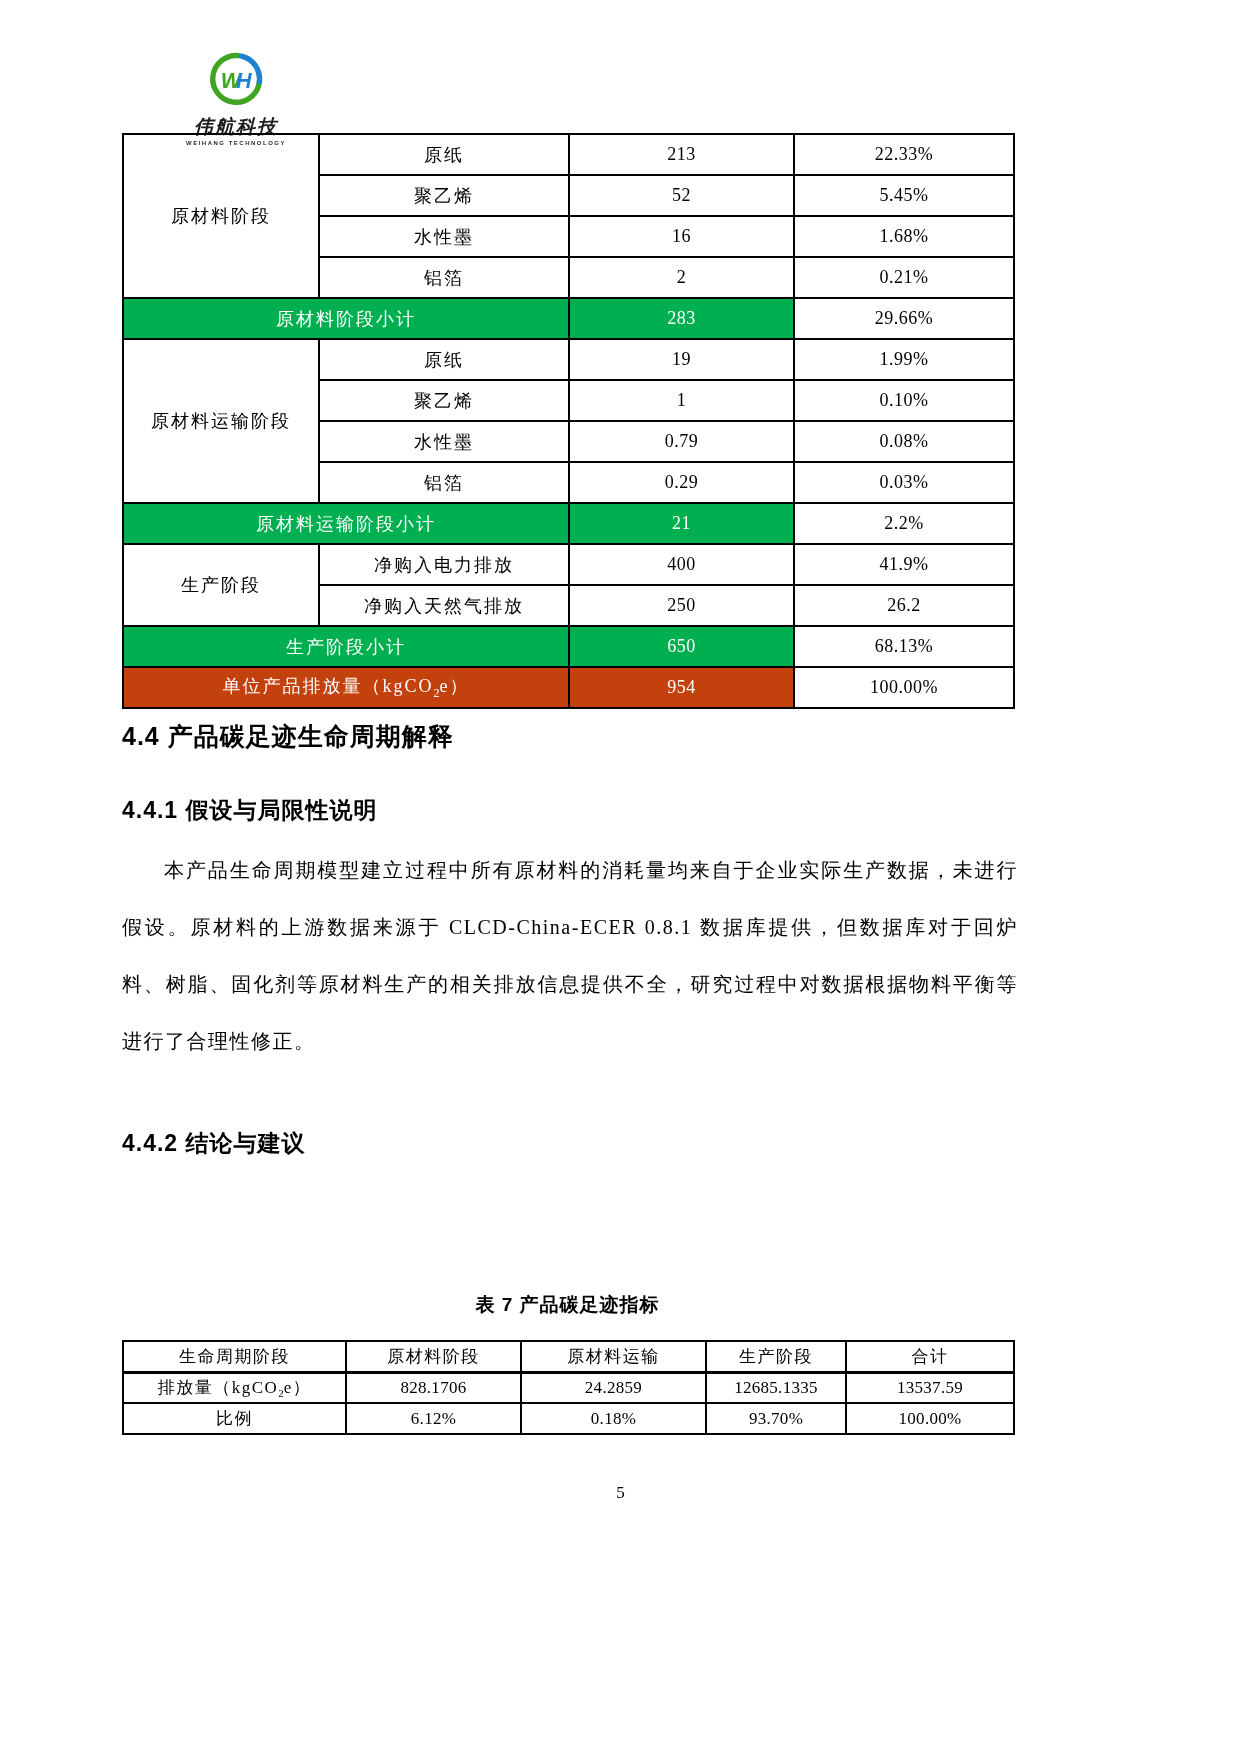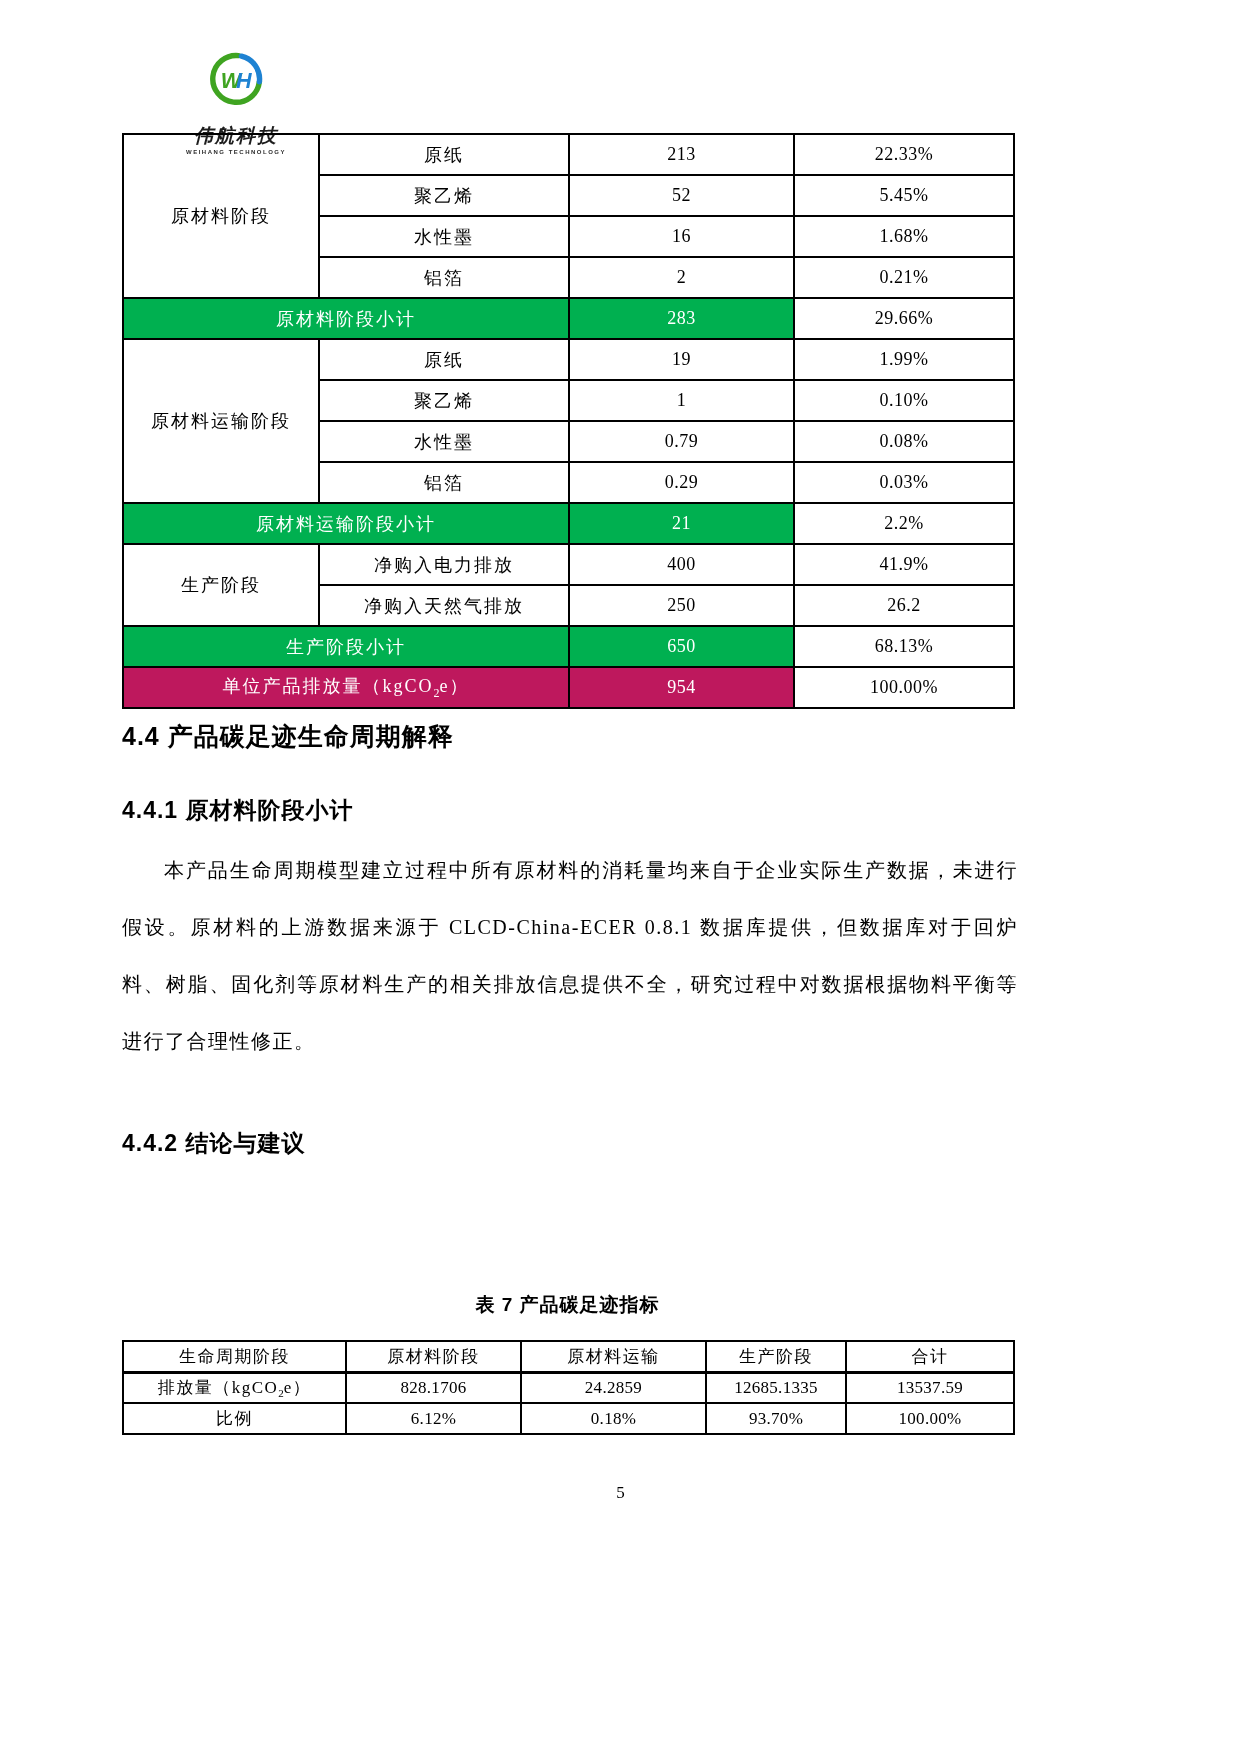--- a/index.html
+++ b/index.html
@@ -10,21 +10,21 @@
     background:#ffffff;
     color:#000;
     font-family:"Liberation Serif","DejaVu Serif",serif;
     overflow:hidden;
   }
 
   
   .logo { position:absolute; top:52px; left:176px; width:120px; text-align:center; }
   .logo svg { display:block; margin:0 auto; }
   .logo-name {
-    margin-top:17px;
+    margin-top:8px;
     font-family:"Liberation Sans","DejaVu Sans",sans-serif;
     font-weight:bold; font-style:italic;
     font-size:19px; letter-spacing:2px; color:#1d1d1d;
   }
   .logo-sub {
     font-family:"Liberation Sans","DejaVu Sans",sans-serif;
     font-size:6px; letter-spacing:1.5px; color:#2b2b2b; font-weight:bold;
   }
 
   
@@ -35,21 +35,21 @@
   }
   .emission-table td {
     border:2px solid #000;
     height:41px;
     text-align:center; vertical-align:middle;
     font-size:18px; letter-spacing:2px;
     padding:0 0;
   }
   .emission-table td.num { letter-spacing:0.5px; }
   .emission-table tr.subtotal td.greenbg { background:#00B050; color:#ffffff; }
-  .emission-table tr.total td.lightgreenbg { background:#be185d; color:#ffffff; }
+  .emission-table tr.total td.lightgreenbg { background:#c2410c; color:#ffffff; }
   .emission-table sub { font-size:12px; letter-spacing:0; }
 
   
   .h-44 {
     position:absolute; top:720px; left:122px;
     font-family:"Liberation Sans","DejaVu Sans",sans-serif;
     font-weight:bold; font-size:25px; letter-spacing:1px;
   }
   .h-441 {
     position:absolute; top:795px; left:122px;
@@ -203,21 +203,21 @@
 
       <tr class="total">
         <td colspan="2" class="lightgreenbg"><span>单位产品排放量（kgCO</span><sub>2</sub><span>e）</span></td>
         <td class="lightgreenbg num">954</td>
         <td class="num">100.00%</td>
       </tr>
     </tbody>
   </table>
 
   <div class="h-44">4.4 产品碳足迹生命周期解释</div>
-  <div class="h-441">4.4.1 原材料阶段小计</div>
+  <div class="h-441">4.4.1 假设与局限性说明</div>
   <p class="p-441">本产品生命周期模型建立过程中所有原材料的消耗量均来自于企业实际生产数据，未进行假设。原材料的上游数据来源于 CLCD-China-ECER 0.8.1 数据库提供，但数据库对于回炉料、树脂、固化剂等原材料生产的相关排放信息提供不全，研究过程中对数据根据物料平衡等进行了合理性修正。</p>
   <div class="h-442">4.4.2 结论与建议</div>
 
   <div class="tbl7-caption">表 7 产品碳足迹指标</div>
 
   <table class="table7">
     <colgroup>
       <col style="width:223px">
         <col style="width:175px">
         <col style="width:185px">

